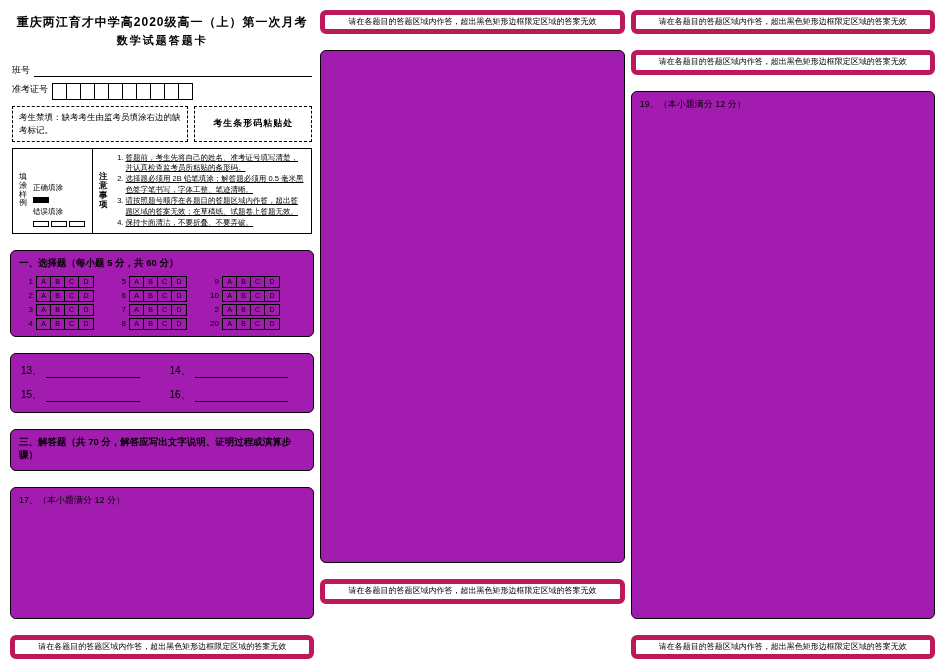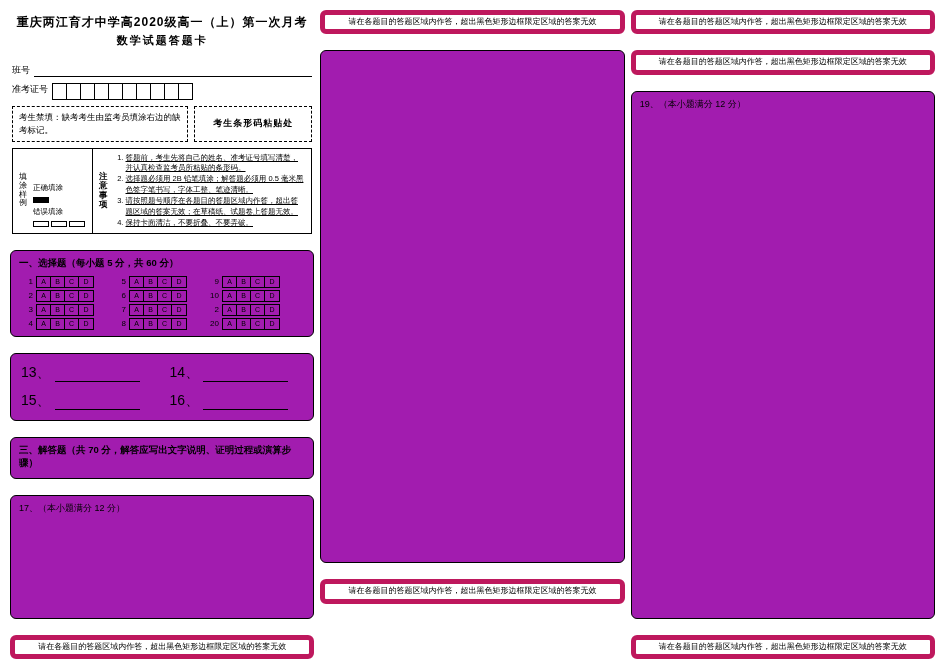--- a/index.html
+++ b/index.html
@@ -123,21 +123,21 @@
   .bubbles span {
     width:14px; height:10px;
     border-right:1px solid #000;
     display:flex; align-items:center; justify-content:center;
     font-size:7px;
   }
   .bubbles span:last-child { border-right:none; }
 
   .fill-lines { display:flex; flex-wrap:wrap; gap:10px 30px; padding:4px 2px; }
   .fill-item { display:flex; align-items:flex-end; gap:4px; width:42%; }
-  .fill-item .num { font-size:14px; }
+  .fill-item .num { font-size:10px; }
   .fill-item .ul { flex:1; border-bottom:1px solid #000; height:10px; }
   .q-label { font-size:9px; margin-bottom:4px; }
 </style>
 </head>
 <body>
 
 <div class="col">
 
   <div style="padding:0 2px;">
     <div class="title">重庆两江育才中学高2020级高一（上）第一次月考</div>

